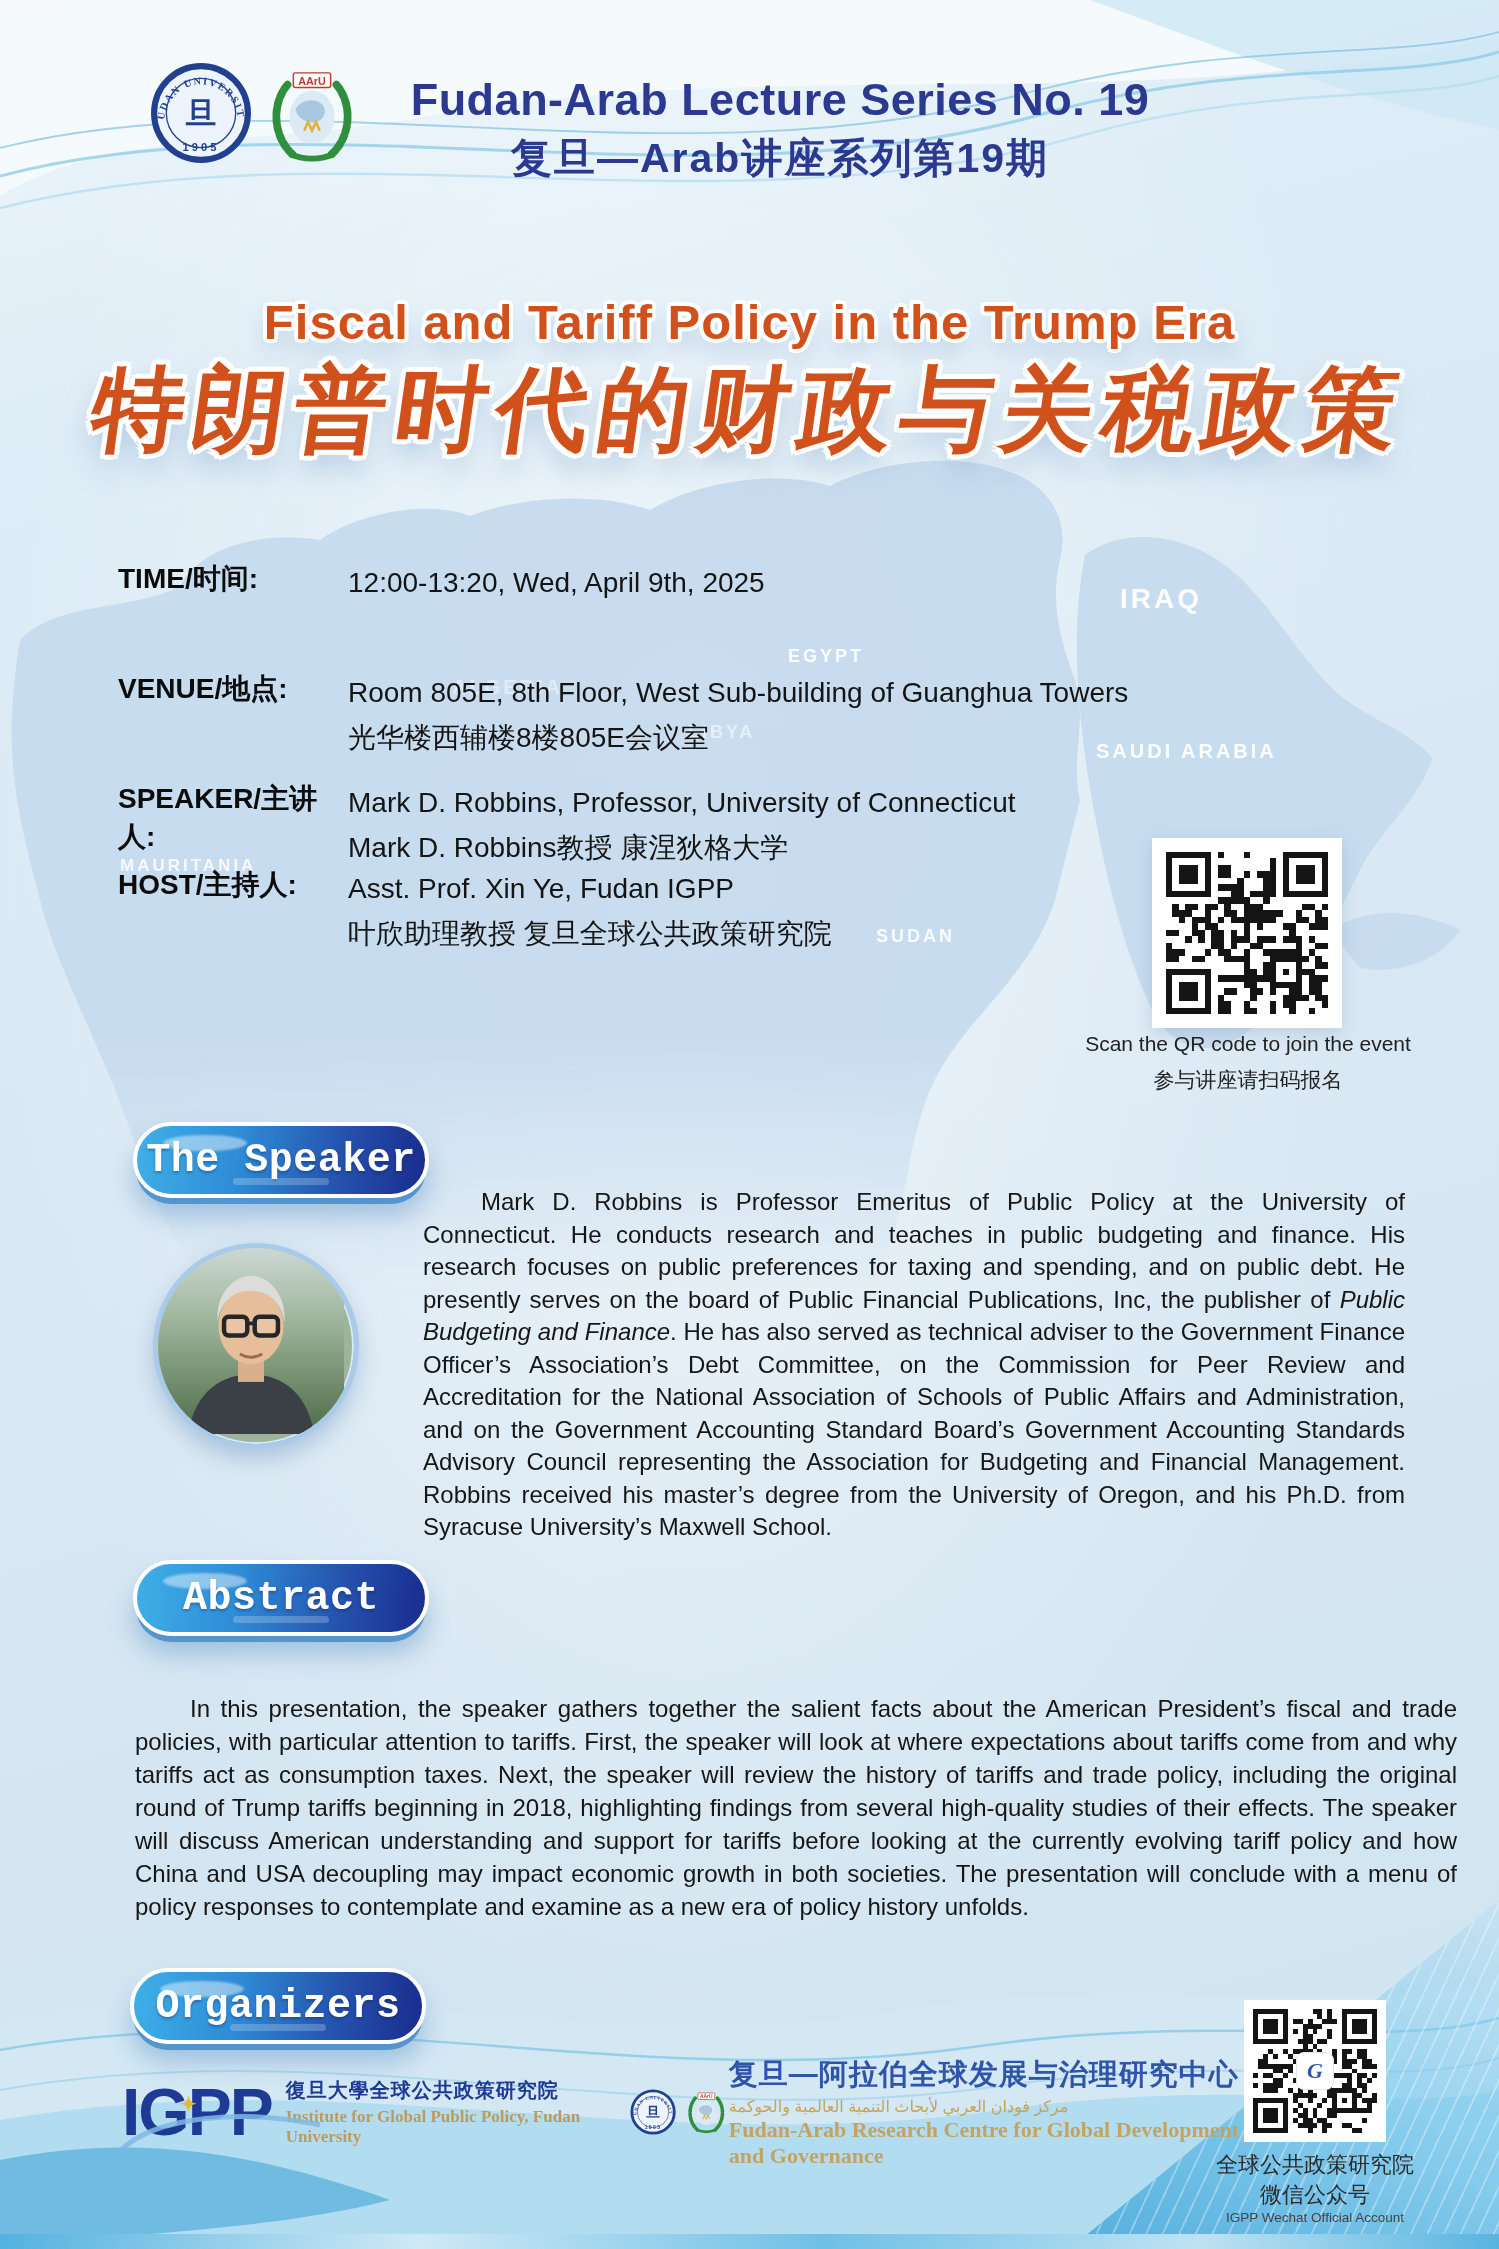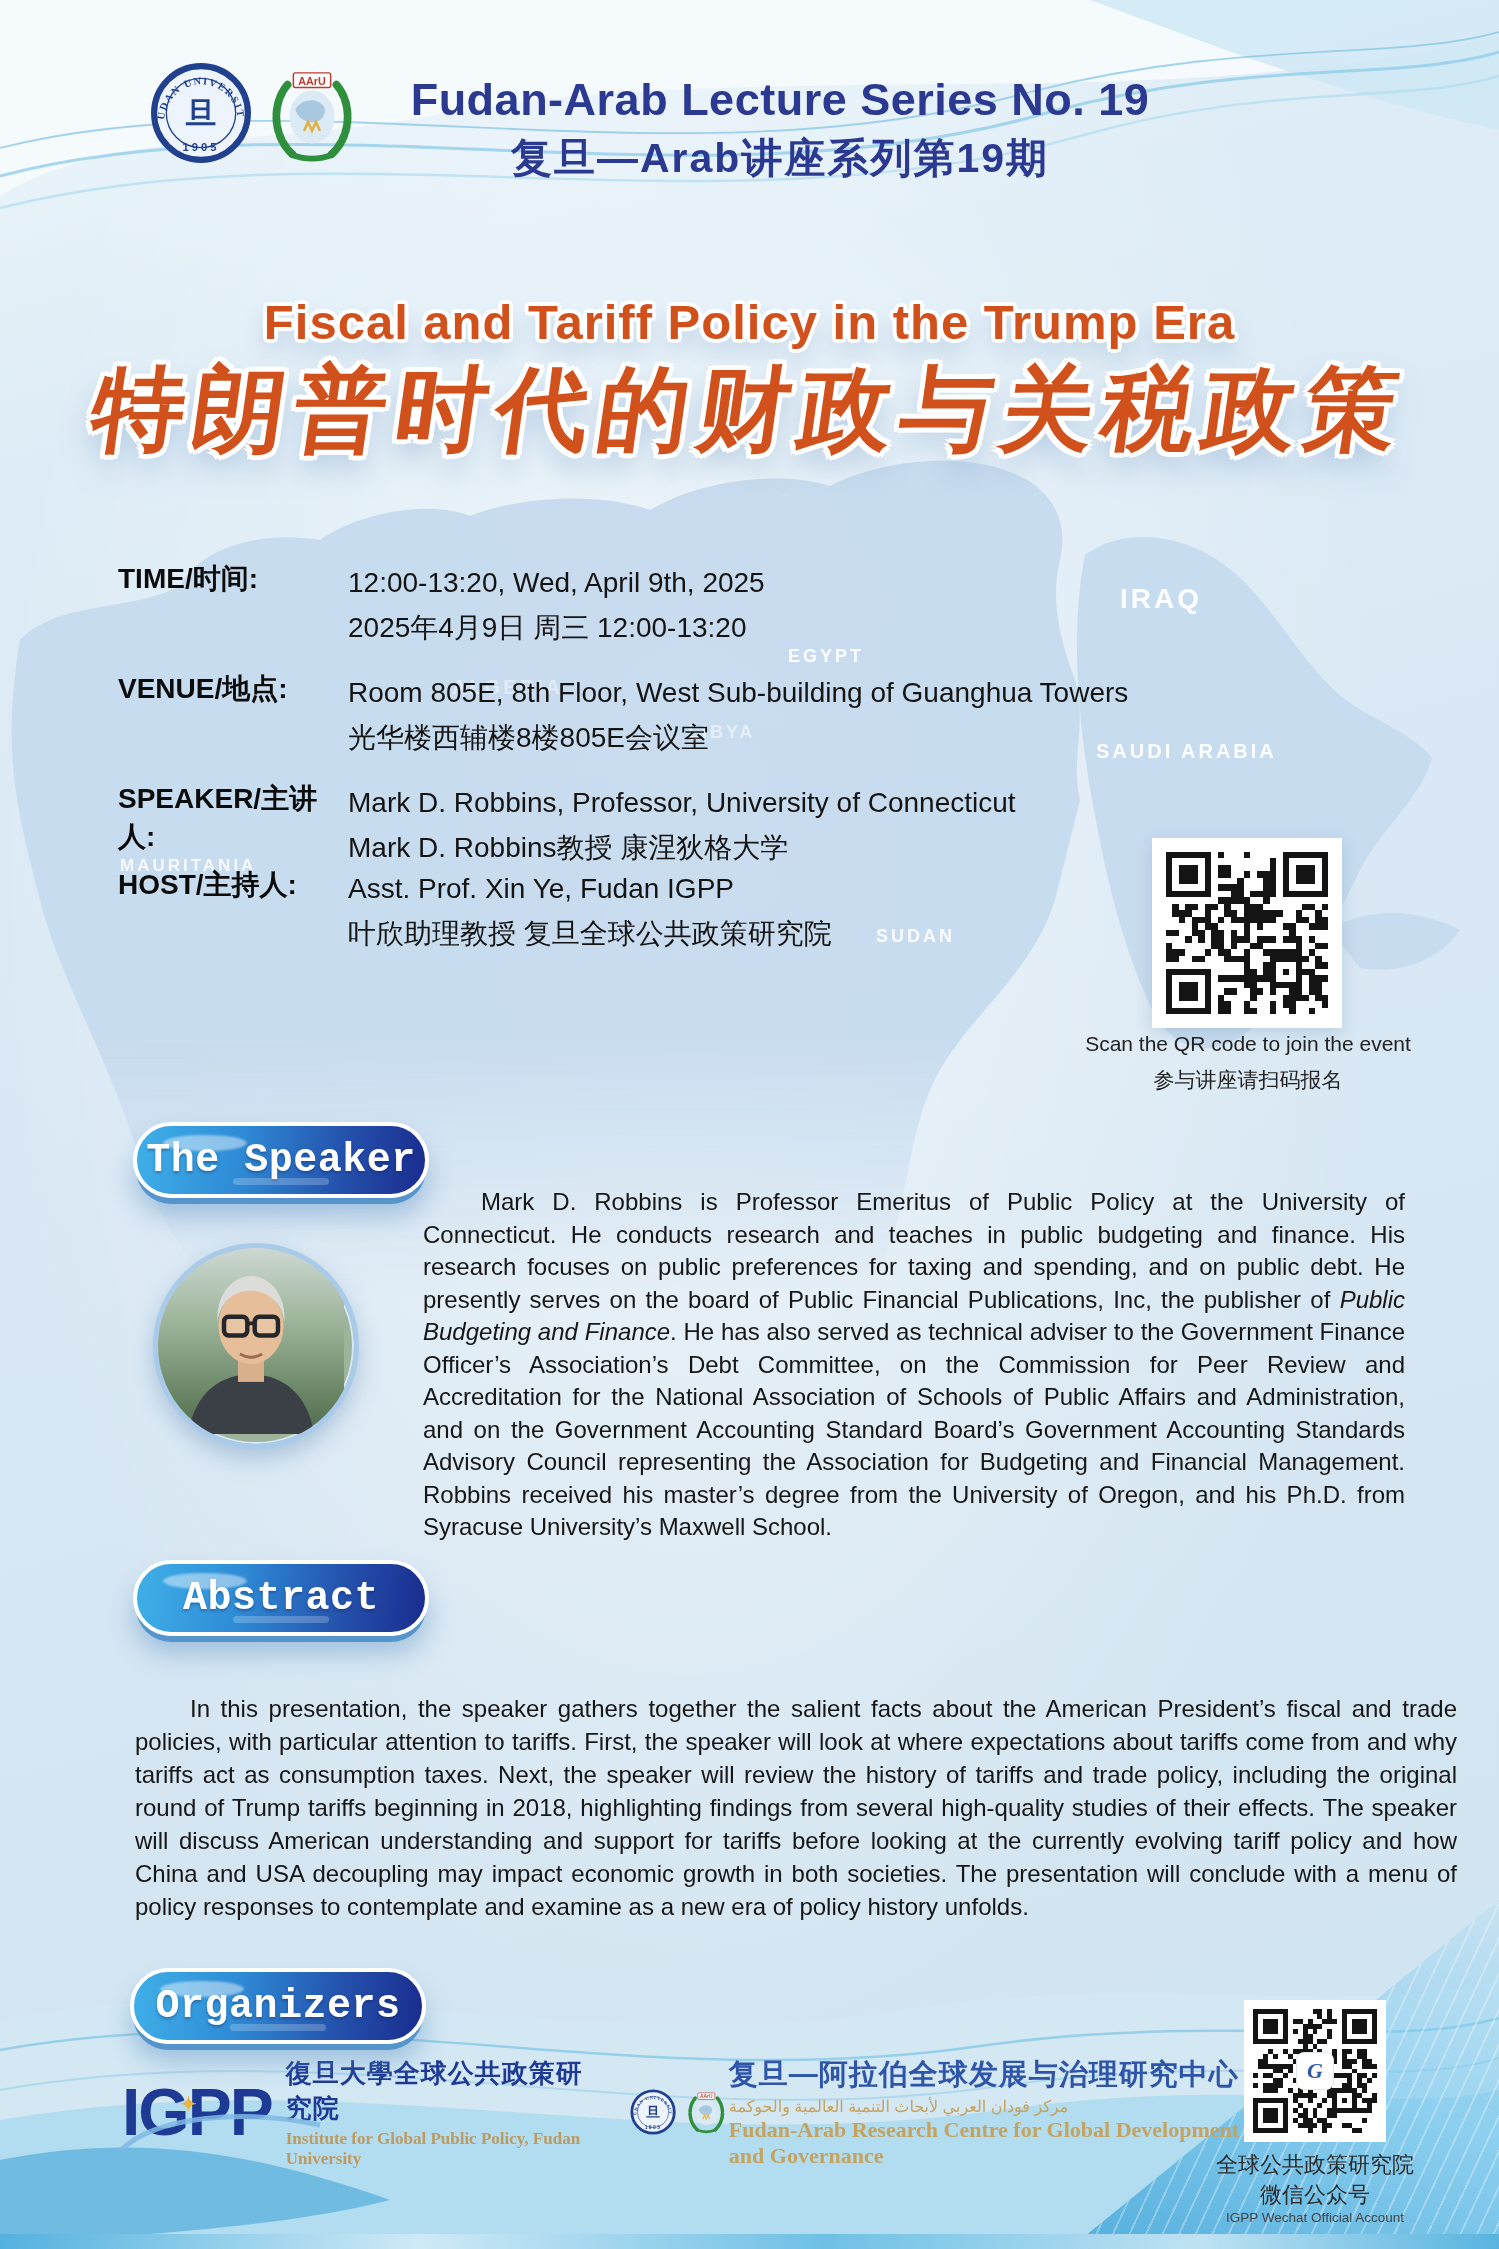--- a/index.html
+++ b/index.html
@@ -69,21 +69,21 @@
   
   .abstract-text{position:absolute;left:95px;top:1692px;width:1322px;z-index:5;font-size:24px;line-height:33px;
     text-align:justify;text-indent:55px;color:#161616;margin-left:40px;}
 
   
   .org-row{position:absolute;left:122px;top:2056px;width:1140px;height:112px;display:flex;align-items:center;z-index:5;}
   .igpp-wordmark{position:relative;font-size:66px;font-weight:800;color:#1e3a94;letter-spacing:-2px;line-height:66px;}
   .igpp-star{position:absolute;top:-8px;left:58px;color:#e9b53d;font-size:20px;letter-spacing:0;}
   .igpp-swoosh{position:absolute;left:-6px;top:30px;pointer-events:none;}
   .igpp-names{margin-left:14px;}
-  .igpp-zh{font-family:"Liberation Serif",serif;font-size:26px;font-weight:bold;color:#1e3a94;letter-spacing:1px;}
+  .igpp-zh{font-family:"Liberation Serif",serif;font-size:20px;font-weight:bold;color:#1e3a94;letter-spacing:1px;}
   .igpp-en{font-family:"Liberation Serif",serif;font-size:17px;font-weight:bold;color:#bd9a5f;margin-top:3px;}
   .centre-block{display:flex;align-items:center;margin-left:46px;}
   .centre-names{}
   .centre-zh{font-size:29px;font-weight:bold;color:#2f55a8;letter-spacing:1px;}
   .centre-ar{font-size:16px;color:#c5a35f;margin-top:2px;direction:rtl;text-align:left;}
   .centre-en{font-family:"Liberation Serif",serif;font-size:22px;font-weight:bold;color:#c5a35f;margin-top:1px;}
 
   
   .wechat-box{position:absolute;left:1244px;top:2000px;width:142px;height:142px;background:#fff;padding:9px;box-sizing:border-box;z-index:5;}
   .wechat-logo{position:absolute;left:50%;top:50%;transform:translate(-50%,-50%);width:36px;height:36px;border-radius:8px;
@@ -181,21 +181,20 @@
   <div class="series-title series-en">Fudan-Arab Lecture Series No. 19</div>
   <div class="series-title series-zh">复旦—Arab讲座系列第19期</div>
 
   <div class="title-en halo">Fiscal and Tariff Policy in the Trump Era</div>
   <div class="title-zh halo-big">特朗普时代的财政与关税政策</div>
 
   <div class="detail-row" style="top:560px">
     <div class="detail-label">TIME/时间:</div>
     <div class="detail-lines">
       <div>12:00-13:20, Wed, April 9th, 2025</div>
-      <div>2025年4月9日 周三 12:00-13:20</div>
     </div>
   </div>
   <div class="detail-row" style="top:670px">
     <div class="detail-label">VENUE/地点:</div>
     <div class="detail-lines">
       <div>Room 805E, 8th Floor, West Sub-building of Guanghua Towers</div>
       <div>光华楼西辅楼8楼805E会议室</div>
     </div>
   </div>
   <div class="detail-row" style="top:780px">

